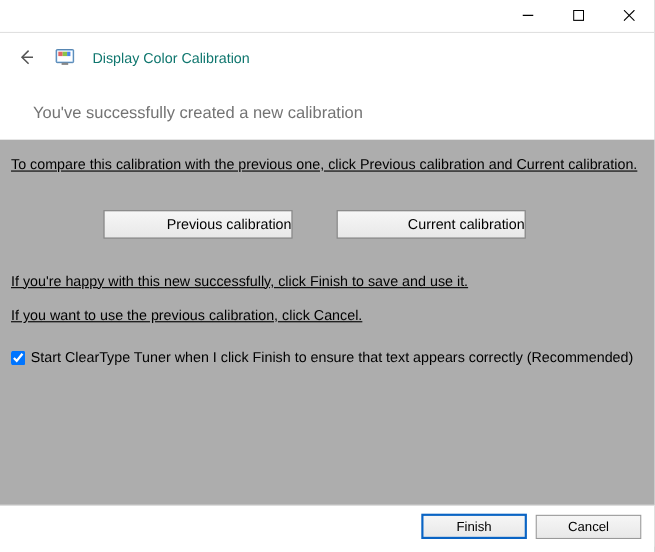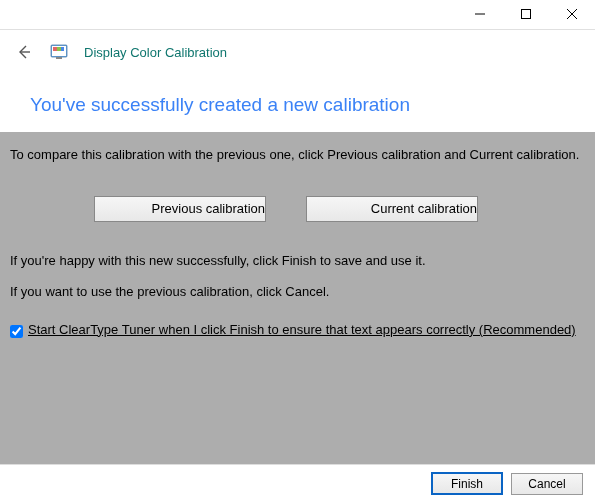--- a/index.html
+++ b/index.html
@@ -53,59 +53,59 @@
     }
     .app-title {
       font-size: 13px;
       color: #0f766e;
     }
     .heading-row {
       padding: 20px 30px 16px 30px;
       background: #fff;
     }
     .heading {
-      color: #3b82f6;
-      font-size: 19px;
+      color: #737373;
+      font-size: 15px;
       font-weight: 400;
     }
     .content {
       background: #adadad;
       padding: 14px 8px 14px 8px;
       height: 332px;
       color: #000;
     }
     .content p {
       margin: 0 0 14px 0;
       font-size: 13px;
       line-height: 1.35;
       padding: 0 2px;
+      text-decoration: underline;
     }
     .btn-row {
       display: flex;
       gap: 40px;
       justify-content: flex-start;
       padding: 18px 0 30px 86px;
     }
     .calib-btn {
       width: 172px;
       height: 26px;
       background: linear-gradient(#f6f6f6, #e8e8e8);
       border: 1px solid #888;
       font-size: 13px;
       font-family: inherit;
       cursor: pointer;
       padding: 0;
       text-align: right;
     }
     .check-row {
       display: flex;
-      align-items: flex-end;
+      align-items: center;
       gap: 5px;
       padding: 6px 2px 0 2px;
-      text-decoration: underline;
     }
     .check-row input {
       margin: 2px 0 0 0;
       width: 13px;
       height: 13px;
     }
     .check-label {
       font-size: 13px;
       line-height: 1.35;
     }
@@ -113,21 +113,21 @@
       height: 38px;
       background: #fff;
       border-top: 1px solid #ddd;
       display: flex;
       align-items: center;
       justify-content: flex-end;
       padding: 0 12px;
       gap: 8px;
     }
     .footer-btn {
-      width: 72px;
+      width: 96px;
       height: 22px;
       background: linear-gradient(#f6f6f6, #e8e8e8);
       border: 1px solid #999;
       font-size: 12px;
       font-family: inherit;
       cursor: pointer;
       padding: 0;
     }
     .footer-btn.primary {
       border: 2px solid #0a64c4;

